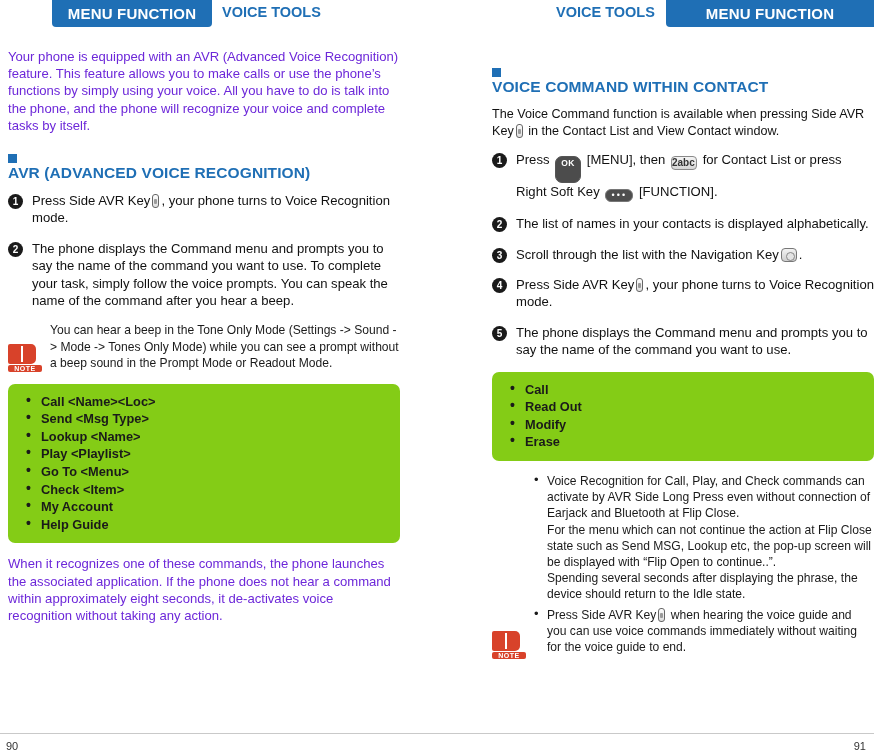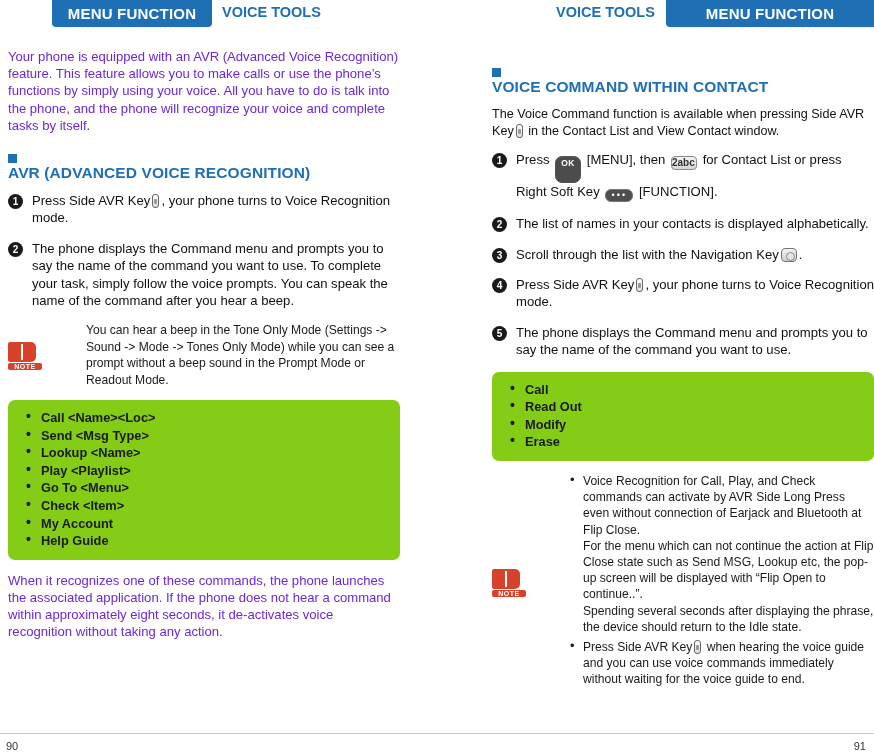--- a/index.html
+++ b/index.html
@@ -192,23 +192,22 @@
     left: 4px; top: 3px;
     width: 7px; height: 7px;
     border-radius: 50%;
     border: 1px solid #888;
     background: #e4e4e4;
   }
 
   
   .note {
     display: flex;
-    align-items: center;
+    align-items: flex-end;
     margin: 4px 0 12px 0;
-    gap: 36px;
   }
   .note-icon {
     flex: 0 0 auto;
     width: 34px;
     margin-right: 8px;
     padding-top: 1px;
   }
   .note-icon .book {
     width: 28px; height: 20px;
     background: #d8422a;

